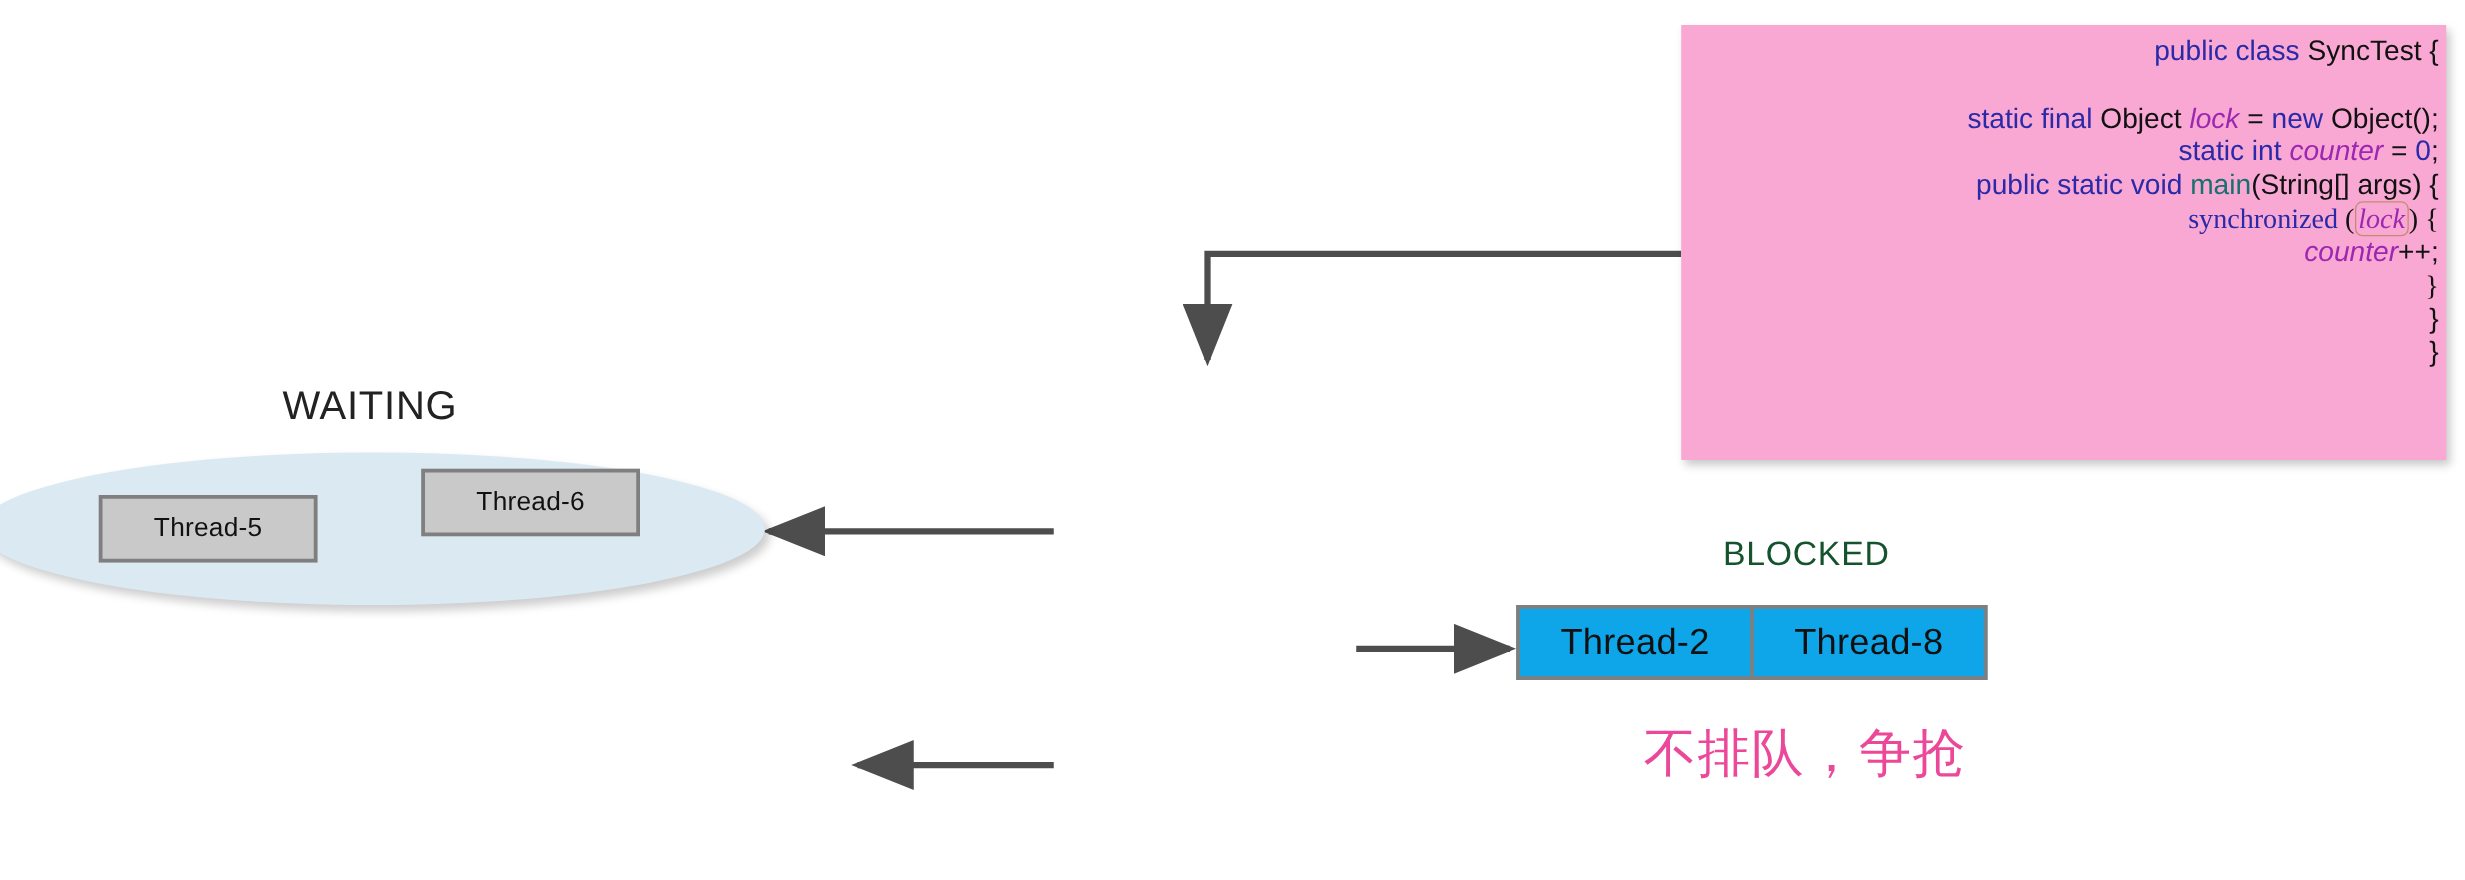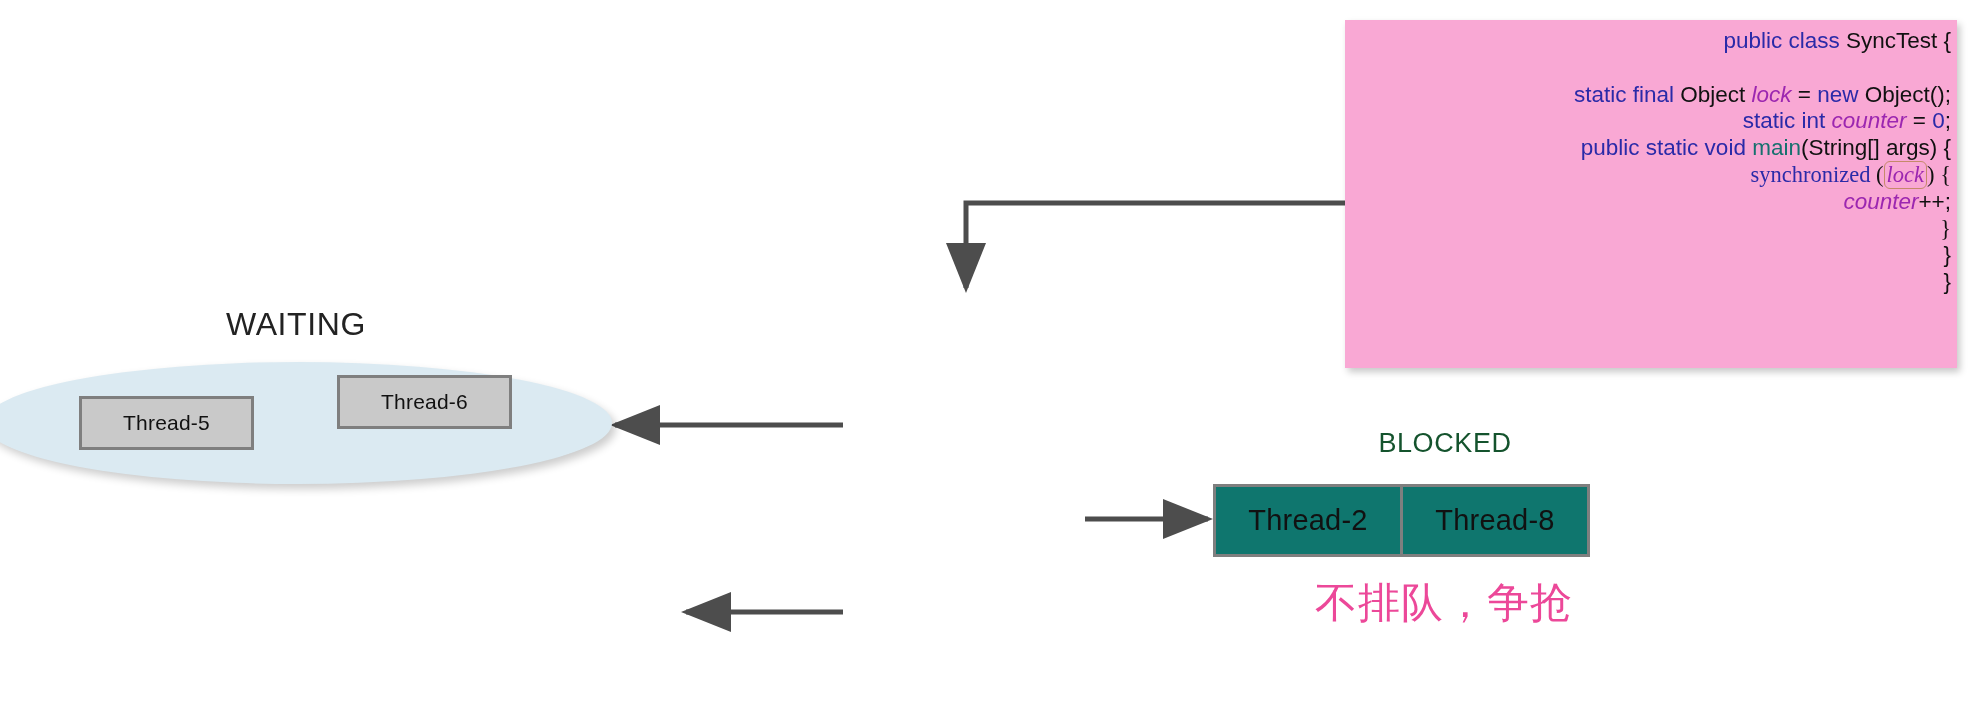--- a/index.html
+++ b/index.html
@@ -176,22 +176,22 @@
     letter-spacing: .6px;
   }
   .blocked-row {
     position: absolute;
     left: 1213px;
     top: 484px;
     display: flex;
   }
   .blocked-cell {
     width: 190px;
-    height: 73px;
-    background: #0f766e;
+    height: 60px;
+    background: #0ea5e9;
     border: 3px solid #7f7f7f;
     box-sizing: border-box;
     margin-left: -3px;
     display: flex;
     align-items: center;
     justify-content: center;
     font-size: 29px;
     color: #111111;
     letter-spacing: .2px;
   }

